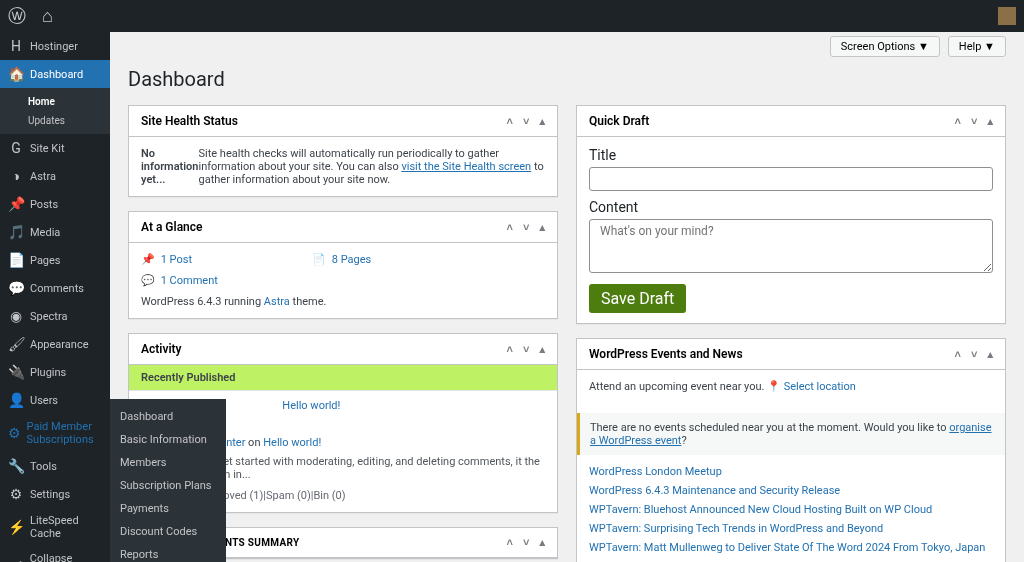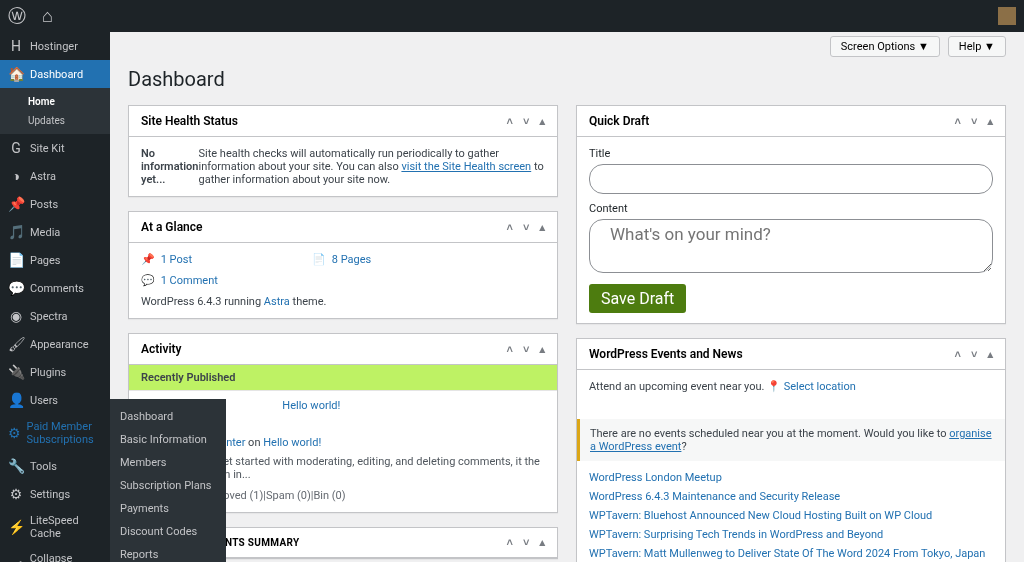--- a/index.html
+++ b/index.html
@@ -35,25 +35,25 @@
 .health-left{width:130px;font-weight:600;display:flex;align-items:center;justify-content:center}
 .link{color:#2271b1;text-decoration:none;cursor:pointer}
 .link.ul{text-decoration:underline}
 .glance{display:flex;gap:120px;margin-bottom:8px}
 .glance-item{display:flex;gap:6px;align-items:center}
 .glance-item .ico{color:#787c82}
 .activity-sub{background:#bef264;padding:6px 12px;font-size:11px;font-weight:600;border-bottom:1px solid #e5e5e5;margin:-10px -12px 8px}
 .act-row{display:flex;gap:80px;margin-bottom:6px}
 .comment-txt{margin:6px 0;color:#50575e}
 .mod-row{display:flex;gap:0;color:#646970;margin-top:8px}
-label{display:block;font-size:11px;color:#1d2327;margin-bottom:4px}
-input[type=text],textarea{width:100%;border:1px solid #8c8f94;border-radius:14px;padding:4px 20px;font-size:17px}
+label{display:block;font-size:14px;color:#1d2327;margin-bottom:4px}
+input[type=text],textarea{width:100%;border:1px solid #8c8f94;border-radius:3px;padding:4px 10px;font-size:12px}
 textarea{height:54px;resize:vertical}
 .btn-primary{background:#4d7c0f;color:#fff;border:none;padding:5px 12px;border-radius:3px;font-size:16px;margin-top:8px;cursor:pointer}
-.evt-prompt{margin-bottom:26px}
+.evt-prompt{margin-bottom:20px}
 .evt-notice{background:#f6f7f7;border-left:3px solid #dba617;padding:8px 10px;margin:0 -12px 10px;font-size:11px}
 .news-list a{display:block;margin:6px 0;font-size:11px}
 .footer-links{display:flex;gap:16px;border-top:1px solid #e5e5e5;margin:10px -12px -10px;padding:8px 12px}
 .footer-links a{display:flex;gap:4px;align-items:flex-end}
 .sub-sum{font-size:10px;font-weight:700;letter-spacing:.3px}
 </style>
 </head>
 <body>
 
 <div class="toolbar">

